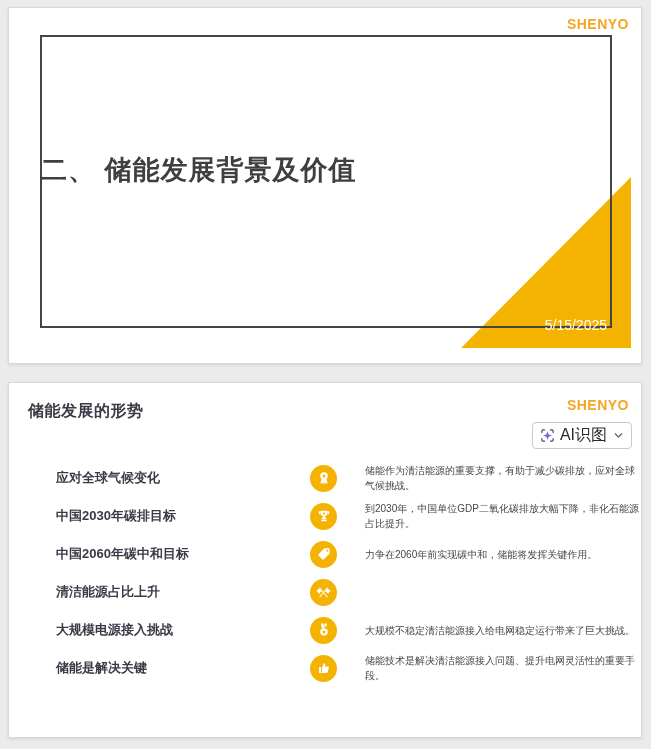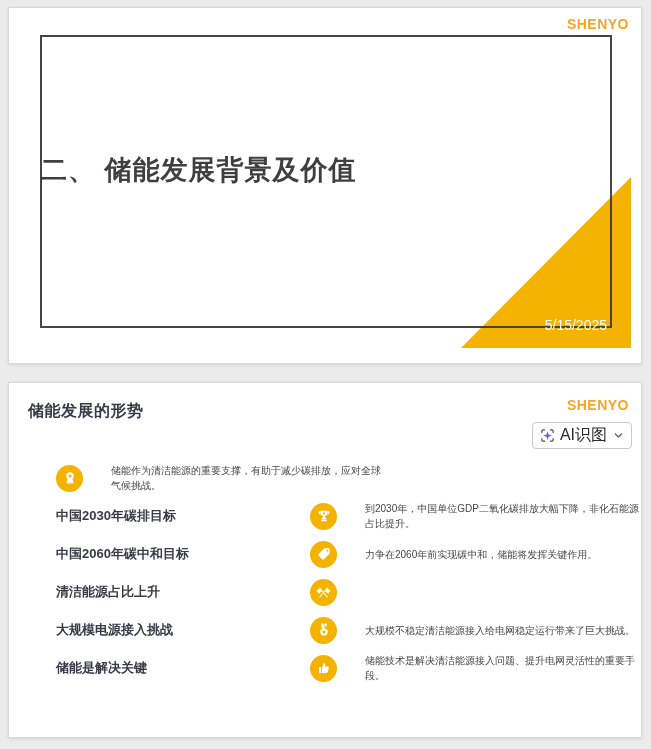--- a/index.html
+++ b/index.html
@@ -108,20 +108,21 @@
     </span>
     <span>AI识图</span>
     <span class="chev">
       <svg width="9" height="7" viewBox="0 0 9 7">
           <polyline points="1,1.5 4.5,5 8,1.5" fill="none" stroke="#666" stroke-width="1.3"></polyline>
         </svg>
     </span>
   </div>
 
   <div class="row" style="top:76px">
+    <div class="row-label">应对全球气候变化</div>
     <div class="row-icon">
       <svg width="16" height="16" viewBox="0 0 24 24">
         <path fill="#fff" d="M8.6 12.5L6.4 20.6l2.9-1.5 1.3 2.9 2.2-8z"></path>
         <path fill="#fff" d="M15.4 12.5l2.2 8.1-2.9-1.5-1.3 2.9-2.2-8z"></path>
         <circle cx="12" cy="8.8" r="5.6" fill="#fff"></circle>
         <path fill="#F5B301" d="M12 5.7l1 2 2.2.3-1.6 1.5.4 2.2-2-1-2 1 .4-2.2-1.6-1.5 2.2-.3z"></path>
       </svg>
     </div>
     <div class="row-desc">储能作为清洁能源的重要支撑，有助于减少碳排放，应对全球气候挑战。</div>
   </div>

